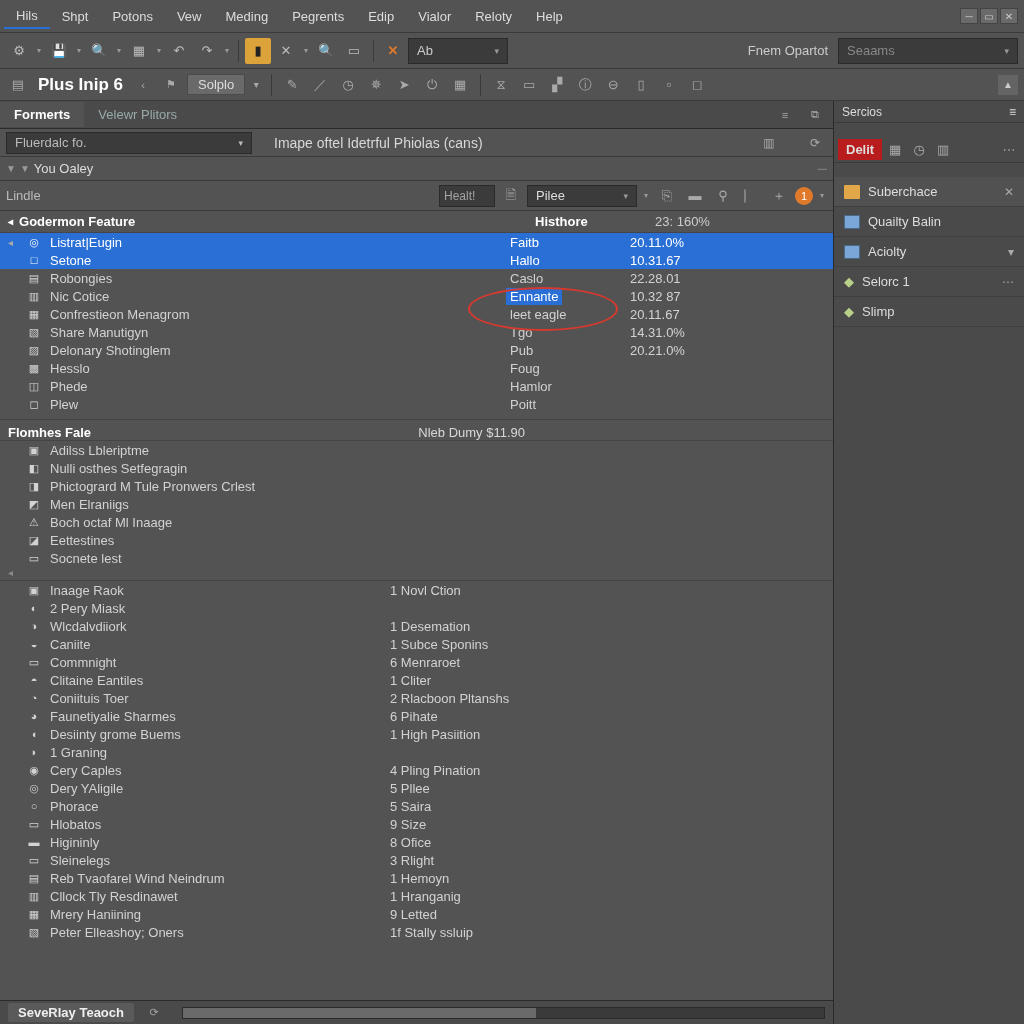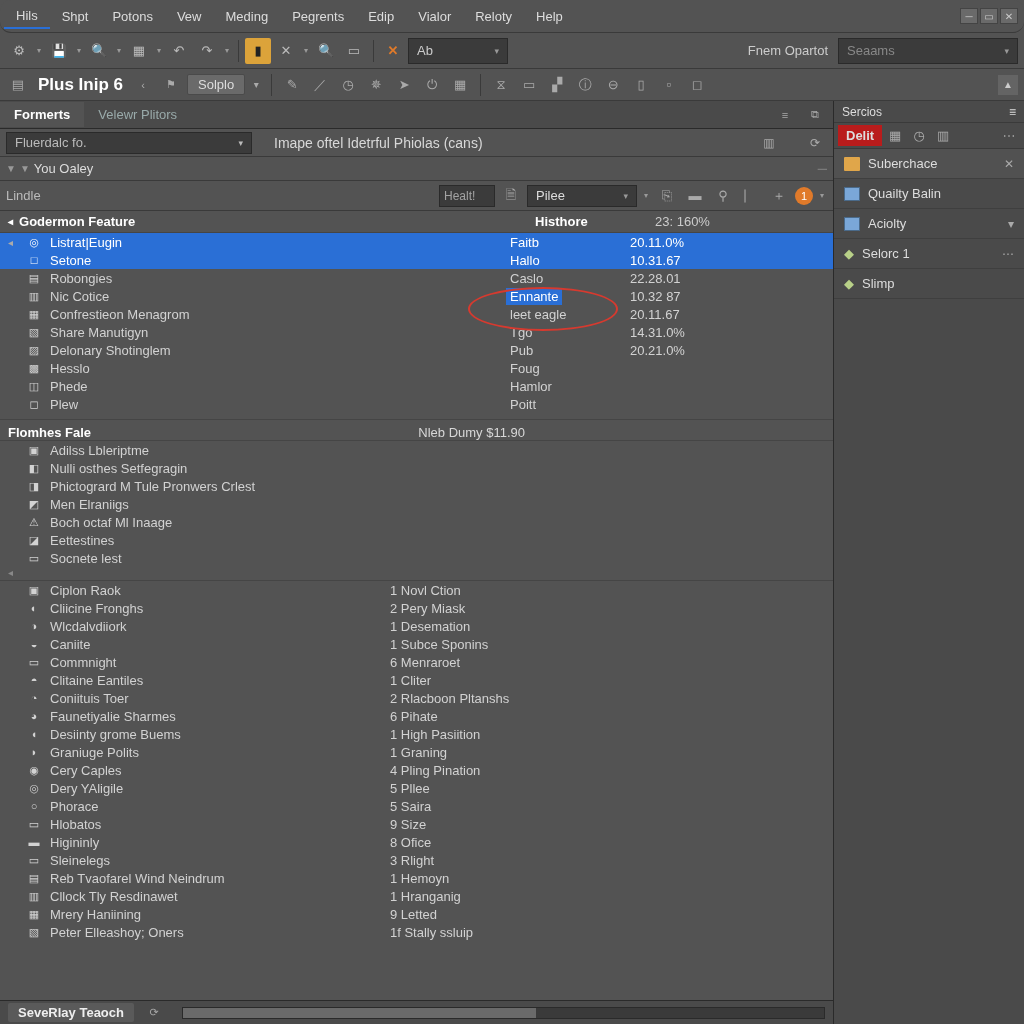--- a/index.html
+++ b/index.html
@@ -1,20 +1,20 @@
 <!DOCTYPE html>
 <html><head>
 <meta charset="utf-8">
 <style>
 * { margin: 0; padding: 0; box-sizing: border-box; font-family: "Segoe UI", Tahoma, sans-serif; }
 html, body { width: 1024px; height: 1024px; overflow: hidden; background: #535353; color: #ddd; font-size: 13px; }
 .app { display: flex; flex-direction: column; width: 100%; height: 100%; background: #535353; }
 
 
-.menubar { display: flex; align-items: center; height: 26px; background: #535353; border-bottom: 1px solid #3a3a3a; padding: 16px 4px; border-radius: 11px; }
+.menubar { display: flex; align-items: center; height: 26px; background: #535353; border-bottom: 1px solid #3a3a3a; padding: 16px 4px; }
 .menubar .menu-item { padding: 4px 12px; color: #ddd; cursor: pointer; }
 .menubar .menu-item:first-child { border-bottom: 2px solid #2a6fd6; }
 .menubar .spacer { flex: 1; }
 .win-controls { display: flex; gap: 2px; margin-right: 2px; }
 .win-btn { width: 18px; height: 16px; background: #6a6a6a; border: 1px solid #444; font-size: 10px; display: flex; align-items: center; justify-content: center; color: #ccc; }
 
 
 .toolbar { display: flex; align-items: center; height: 36px; background: #535353; border-bottom: 1px solid #3a3a3a; padding: 0 6px; gap: 2px; }
 .tbtn { width: 26px; height: 26px; display: flex; align-items: center; justify-content: center; color: #bbb; border-radius: 2px; position: relative; }
 .tsep { width: 1px; height: 22px; background: #3a3a3a; margin: 0 4px; }
@@ -26,21 +26,21 @@
 
 .toolbar2 { display: flex; align-items: center; height: 32px; background: #535353; border-bottom: 1px solid #3a3a3a; padding: 0 6px; gap: 4px; }
 .doc-title { font-size: 17px; font-weight: 600; color: #fff; padding: 0 4px; }
 .pill { background: #6a6a6a; border: 1px solid #4a4a4a; padding: 2px 10px; border-radius: 2px; color: #ddd; }
 .ticon { width: 24px; height: 24px; display:flex; align-items:center; justify-content:center; color:#aaa; }
 .collapse-btn { margin-left: auto; width: 20px; height: 20px; background: #646464; display:flex; align-items:center; justify-content:center; color:#ccc; font-size:10px; }
 
 
 .body { flex: 1; display: flex; min-height: 0; }
 .main-col { flex: 1; display: flex; flex-direction: column; min-width: 0; border-right: 1px solid #2a2a2a; }
-.side-col { width: 190px; background: #4a4a4a; display: flex; flex-direction: column; }
+.side-col { width: 190px; background: #4a4a4a; display: flex; flex-direction: column; gap: 14px; }
 
 
 .main-tabs { display: flex; align-items: center; height: 28px; background: #4a4a4a; border-bottom: 1px solid #2a2a2a; }
 .main-tab { padding: 5px 14px; color: #9aa; }
 .main-tab.active { background: #535353; color: #fff; font-weight: 600; }
 .main-tabs .ic { margin-left: auto; display:flex; gap:6px; padding-right:6px; }
 
 
 .filter-row { display: flex; align-items: center; height: 28px; background: #535353; border-bottom: 1px solid #3a3a3a; padding: 0 6px; gap: 22px; }
 .filter-combo { flex: 0 0 246px; height: 22px; background: #3b3b3b; border: 1px solid #2a2a2a; display:flex; align-items:center; padding:0 8px; color:#bbb; }
@@ -348,26 +348,25 @@
             <div class="row">
               <span class="ricon">▭</span>
               <span class="name">Socnete lest</span>
             </div>
           </div>
 
         <div style="height:14px;border-bottom:1px solid #454545;padding-left:8px;color:#888;font-size:10px">◂</div>
         <div id="sec-c">
             <div class="row">
               <span class="ricon">▣</span>
-              <span class="name" style="flex:0 0 340px">Ciplon Raok</span>
+              <span class="name" style="flex:0 0 340px">Inaage Raok</span>
               <span class="mid" style="width:200px">1 Novl Ction</span>
             </div>
             <div class="row">
               <span class="ricon">◐</span>
-              <span class="name" style="flex:0 0 340px">Cliicine Fronghs</span>
               <span class="mid" style="width:200px">2 Pery Miask</span>
             </div>
             <div class="row">
               <span class="ricon">◑</span>
               <span class="name" style="flex:0 0 340px">Wlcdalvdiiork</span>
               <span class="mid" style="width:200px">1 Desemation</span>
             </div>
             <div class="row">
               <span class="ricon">◒</span>
               <span class="name" style="flex:0 0 340px">Caniite</span>
@@ -393,21 +392,20 @@
               <span class="name" style="flex:0 0 340px">Faunetiyalie Sharmes</span>
               <span class="mid" style="width:200px">6 Pihate</span>
             </div>
             <div class="row">
               <span class="ricon">◖</span>
               <span class="name" style="flex:0 0 340px">Desiinty grome Buems</span>
               <span class="mid" style="width:200px">1 High Pasiition</span>
             </div>
             <div class="row">
               <span class="ricon">◗</span>
-              <span class="name" style="flex:0 0 340px">Graniuge Polits</span>
               <span class="mid" style="width:200px">1 Graning</span>
             </div>
             <div class="row">
               <span class="ricon">◉</span>
               <span class="name" style="flex:0 0 340px">Cery Caples</span>
               <span class="mid" style="width:200px">4 Pling Pination</span>
             </div>
             <div class="row">
               <span class="ricon">◎</span>
               <span class="name" style="flex:0 0 340px">Dery YAligile</span>

